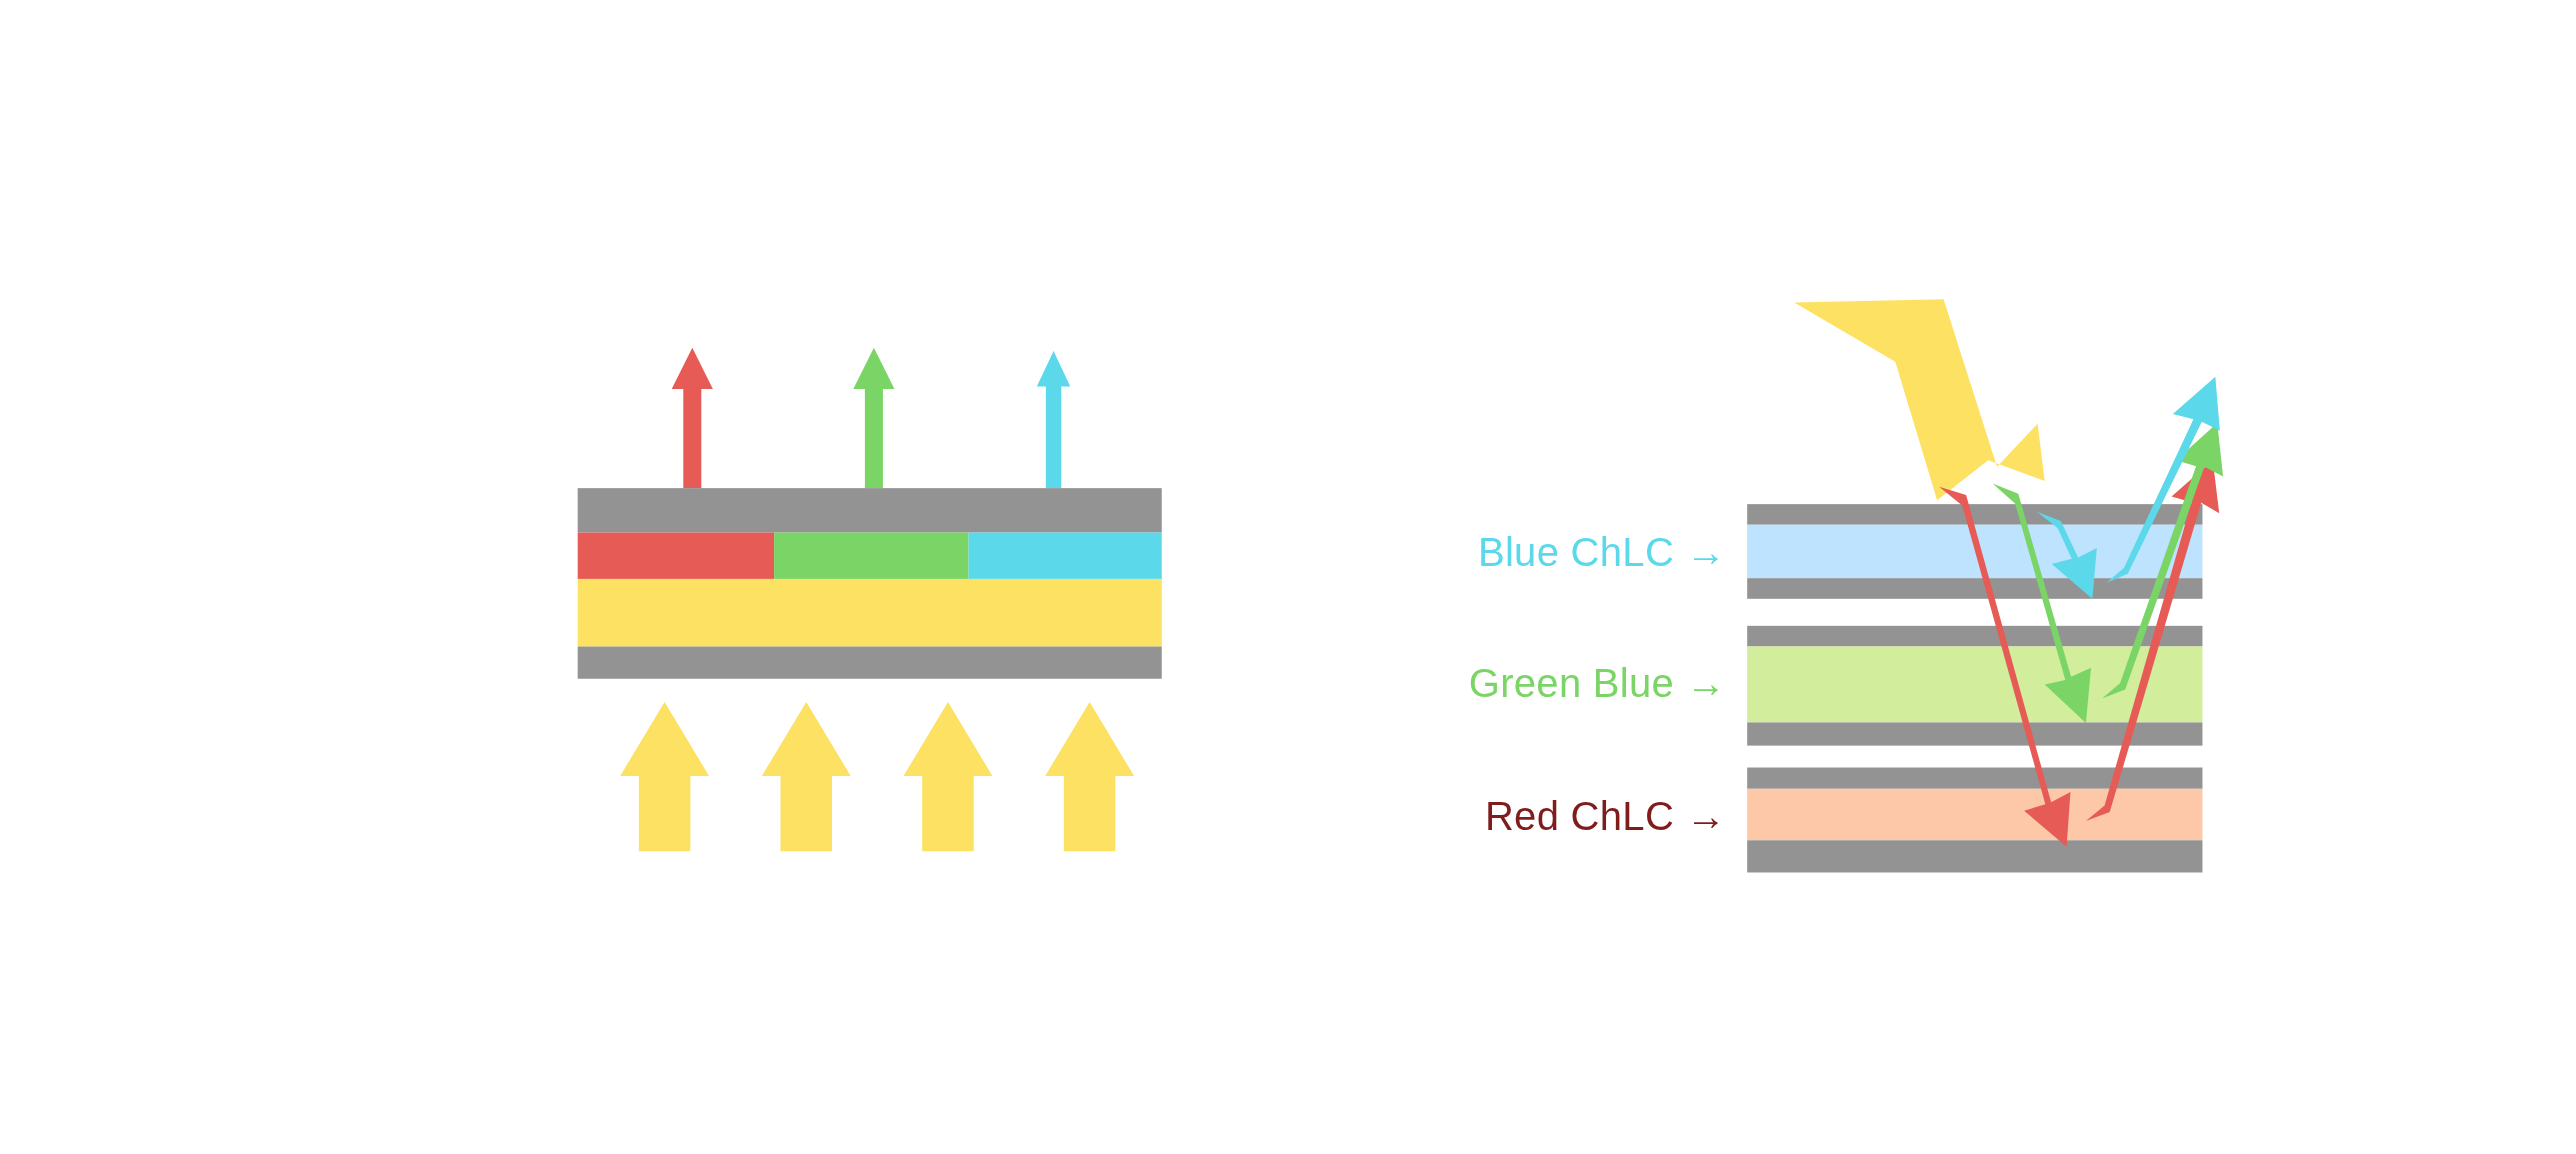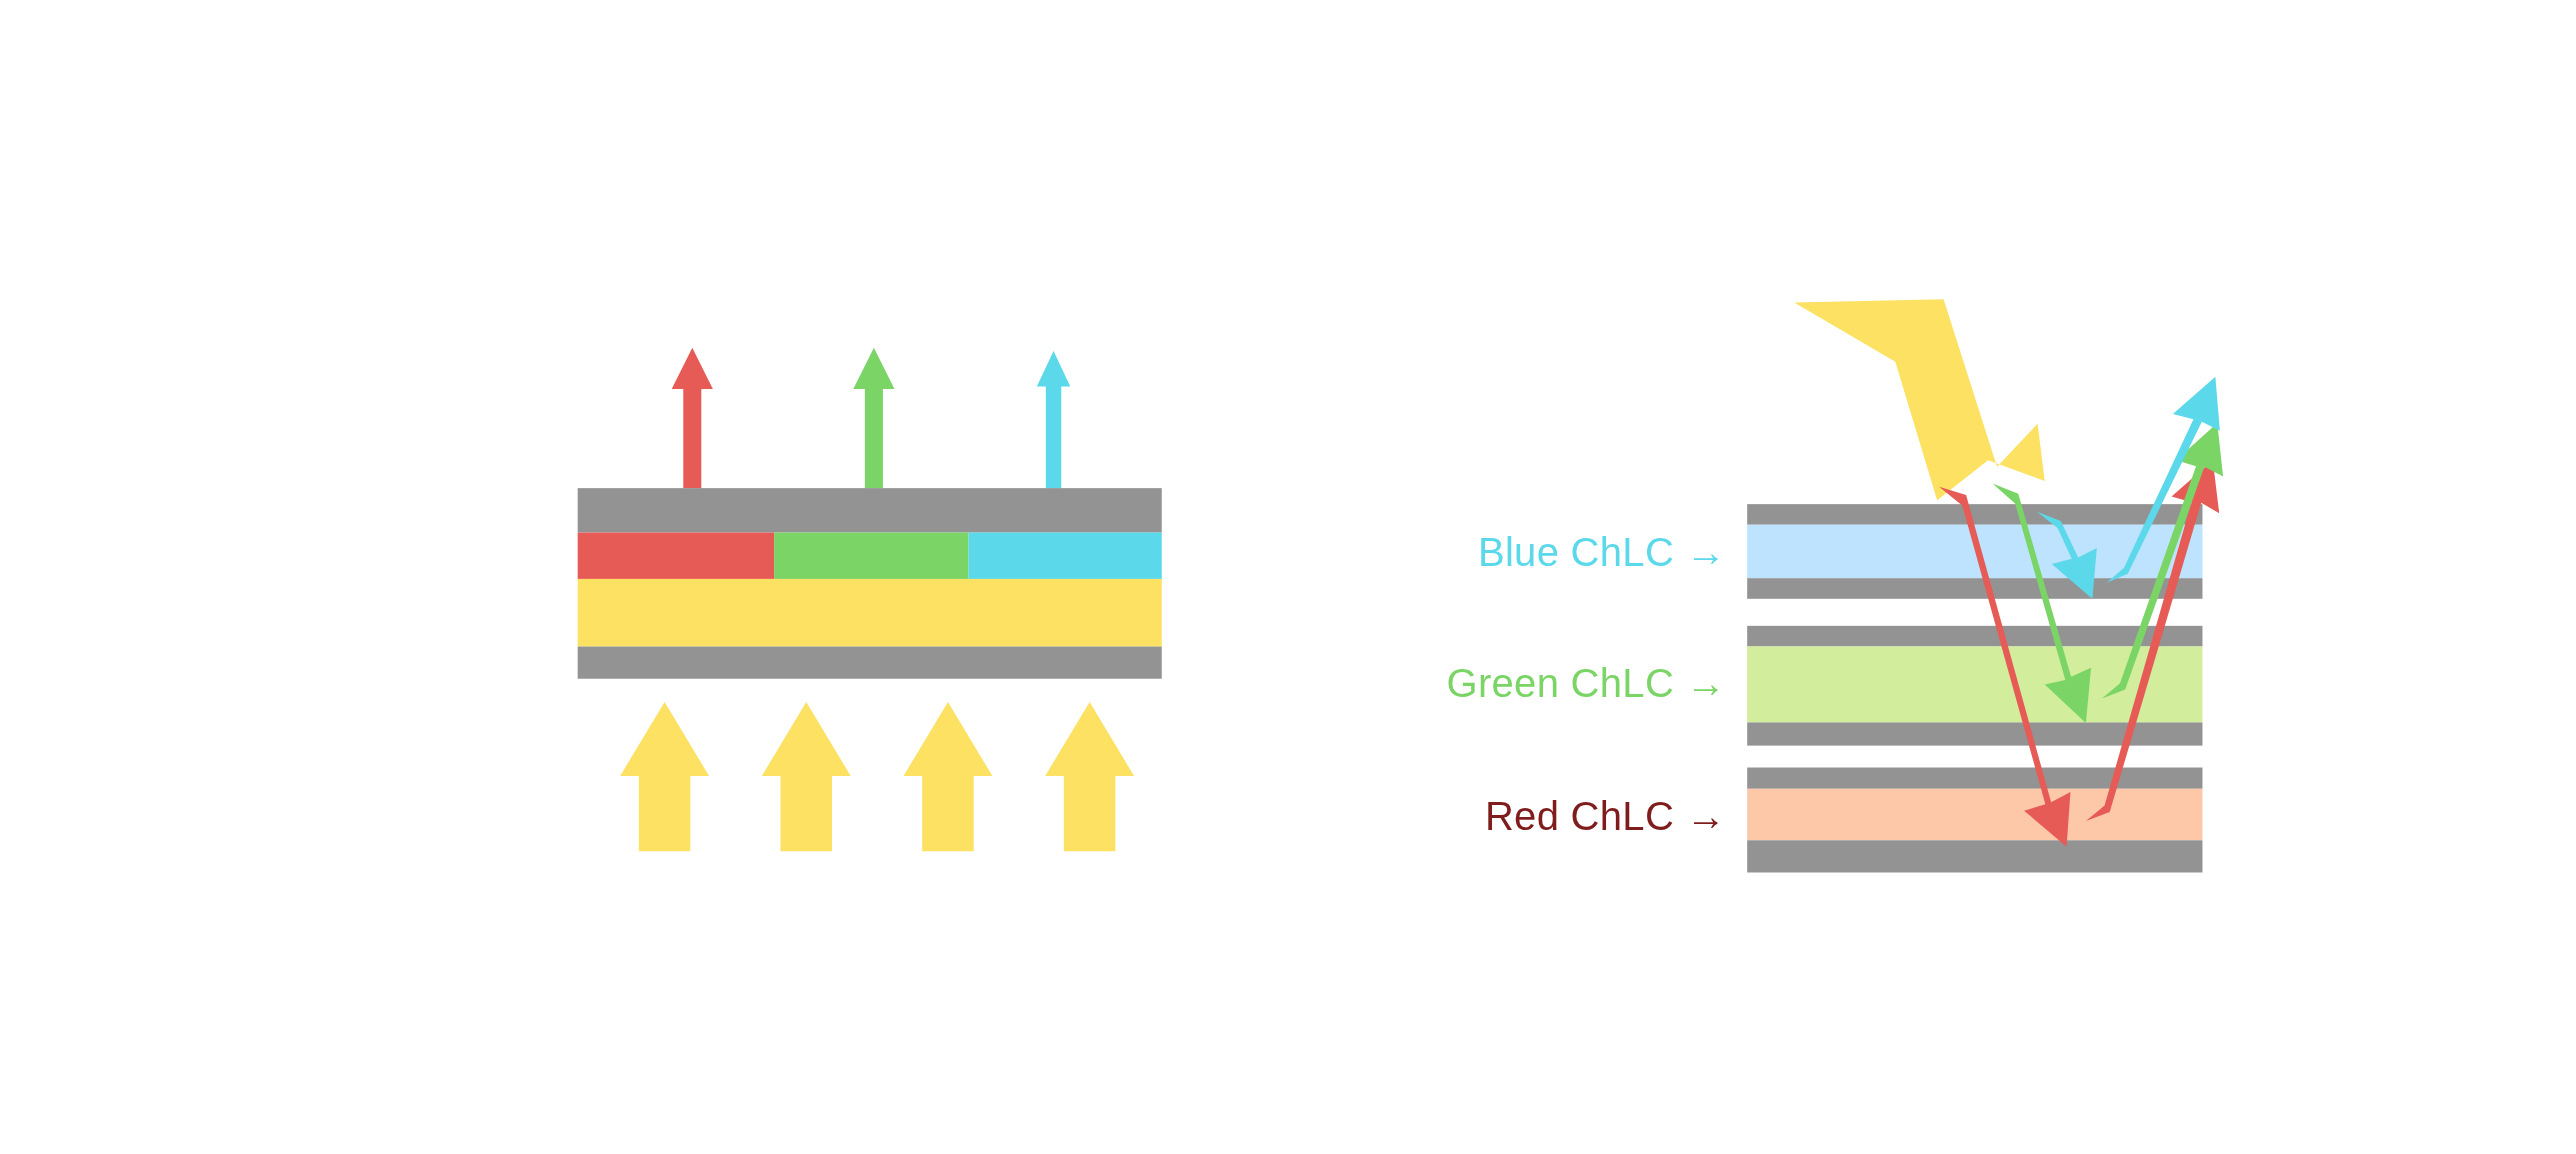--- a/index.html
+++ b/index.html
@@ -117,21 +117,21 @@
         <polygon points="1271,880 1304,866 1419,630 1447,644 1440,560 1374,618 1406,626 1298,857" fill="#5BD9EB"></polygon>
       </g>
 
     </svg>
 
     <div class="lbl" style="left:77px; top:514px; width:361px; color:#5BD9EB;">
       <span>Blue ChLC</span><span style="padding-left:11.6px;">→</span>
     </div>
 
     <div class="lbl" style="left:77px; top:645px; width:361px; color:#7BD566;">
-      <span>Green ChLC</span><span style="padding-left:11.6px;">→</span>
+      <span>Green Blue</span><span style="padding-left:11.6px;">→</span>
     </div>
 
     <div class="lbl" style="left:77px; top:778px; width:361px; color:#7f1d1d;">
       <span>Red ChLC</span><span style="padding-left:11.6px;">→</span>
     </div>
 
   </div>
 
 </div>
 

